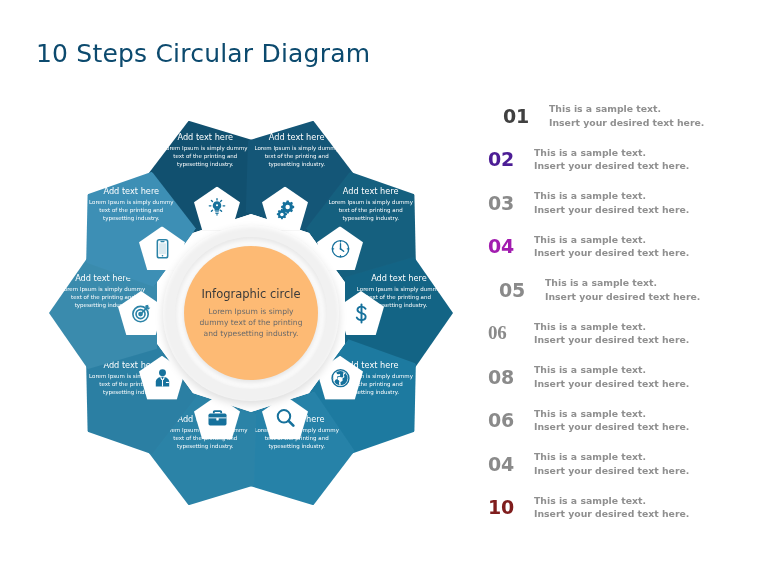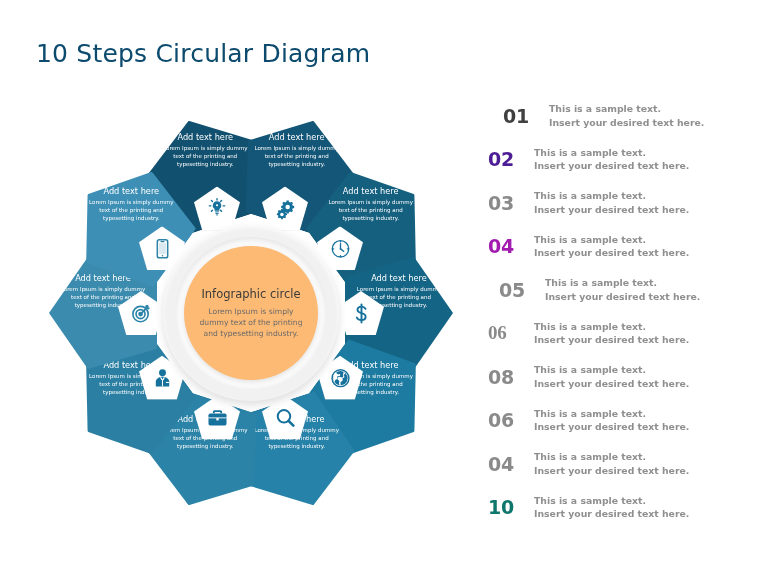--- a/index.html
+++ b/index.html
@@ -397,19 +397,19 @@
       </div>
     </div>
     <div class="list-row">
       <div class="list-num" style="color: rgb(138, 138, 138);">04</div>
       <div class="list-txt" style="color: rgb(143, 143, 143);">
         <div>This is a sample text.</div>
         <div>Insert your desired text here.</div>
       </div>
     </div>
     <div class="list-row">
-      <div class="list-num" style="color: #0f766e;">10</div>
+      <div class="list-num" style="color: #7f1d1d;">10</div>
       <div class="list-txt" style="color: rgb(143, 143, 143);">
         <div>This is a sample text.</div>
         <div>Insert your desired text here.</div>
       </div>
     </div>
   </div>
 
 </body></html>

